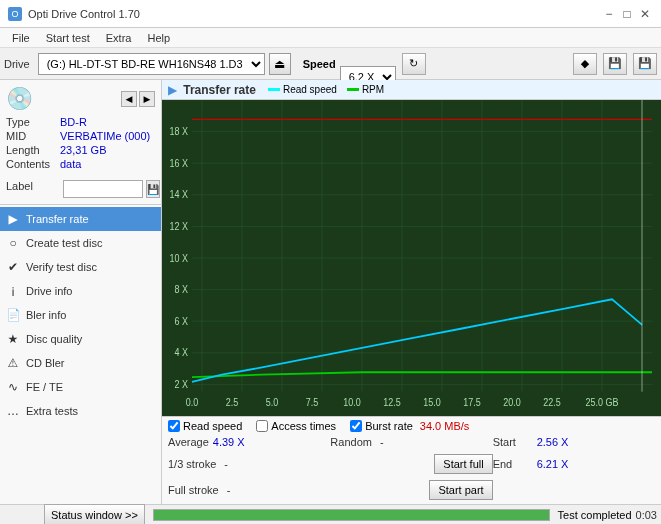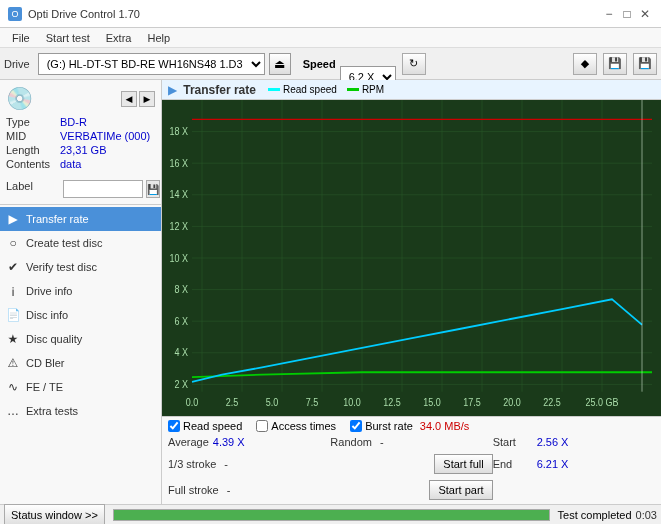--- a/index.html
+++ b/index.html
@@ -72,21 +72,21 @@
     .burst-rate-val { color: #cc0000; font-weight: normal; margin-left: 4px; }
     .stat-row { display: flex; align-items: center; gap: 4px; font-size: 11px; }
     .stat-label { color: #333; min-width: 40px; }
     .stat-value { color: #0000cc; font-weight: normal; min-width: 36px; }
     .stat-label2 { color: #333; min-width: 60px; }
     .stat-value2 { color: #333; }
     .start-btn { height: 20px; font-size: 11px; border: 1px solid #999; background: linear-gradient(to bottom, #fff, #ddd); cursor: pointer; padding: 0 8px; white-space: nowrap; }
 
     
     .statusbar { height: 20px; display: flex; align-items: center; background: #f0f0f0; border-top: 1px solid #ccc; padding: 0 4px; gap: 4px; }
-    .status-btn { height: 21px; font-size: 11px; border: 1px solid #aaa; background: linear-gradient(to bottom, #fff, #e0e0e0); cursor: pointer; padding: 0 6px; }
+    .status-btn { height: 21px; font-size: 11px; border: 1px solid #aaa; background: linear-gradient(to bottom, #fff, #e0e0e0); cursor: pointer; padding: 0 6px; margin-left: 40px; }
     .progress-bar-container { flex: 1; height: 12px; border: 1px solid #aaa; background: white; margin: 0 4px; }
     .progress-bar-fill { height: 100%; background: #4caf50; }
   </style>
 </head>
 <body>
 
 <div class="titlebar">
   <div class="titlebar-left">
     <div class="titlebar-icon">O</div>
     <span class="titlebar-title">Opti Drive Control 1.70</span>
@@ -170,21 +170,21 @@
       <div class="sidebar-nav-item">
         <span class="nav-icon">✔</span>
         <span>Verify test disc</span>
       </div>
       <div class="sidebar-nav-item">
         <span class="nav-icon">ℹ</span>
         <span>Drive info</span>
       </div>
       <div class="sidebar-nav-item">
         <span class="nav-icon">📄</span>
-        <span>Disc info</span>
+        <span>Bler info</span>
       </div>
       <div class="sidebar-nav-item">
         <span class="nav-icon">★</span>
         <span>Disc quality</span>
       </div>
       <div class="sidebar-nav-item">
         <span class="nav-icon">⚠</span>
         <span>CD Bler</span>
       </div>
       <div class="sidebar-nav-item">

